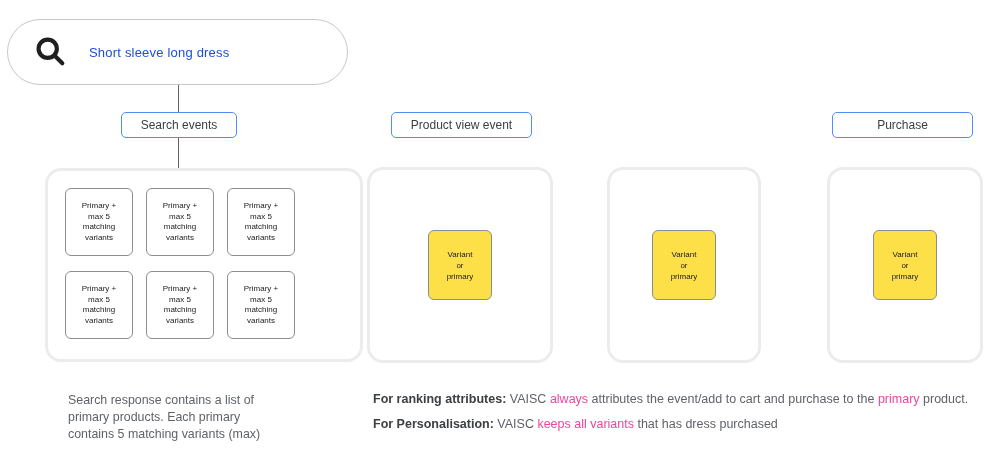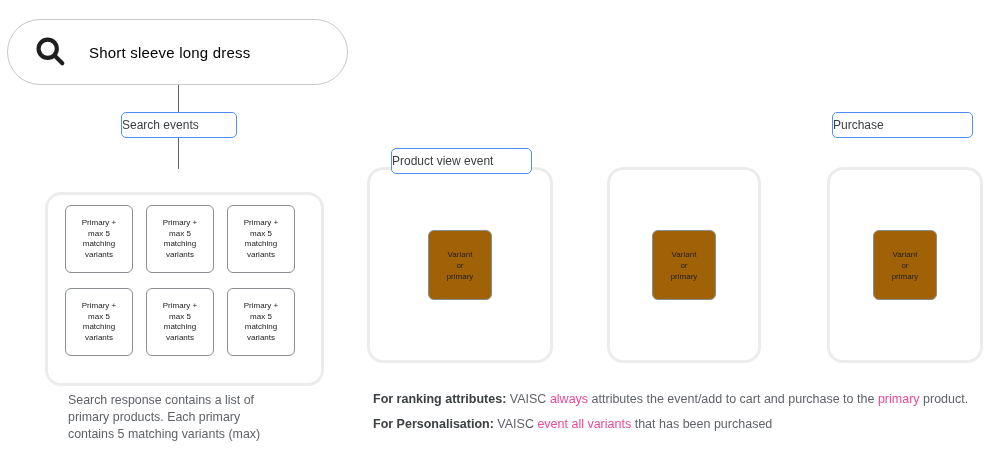--- a/index.html
+++ b/index.html
@@ -21,22 +21,22 @@
     width: 341px; height: 66px;
     border: 1px solid #c6c8ca;
     border-radius: 33px;
     background: #ffffff;
     display: flex;
     align-items: center;
     padding-left: 27px;
   }
   .search-pill .icon-wrap { width: 32px; height: 32px; margin-right: 22px; flex: 0 0 auto; }
   .search-query {
-    font-size: 15px;
-    color: #000000;
+    font-size: 13px;
+    color: #1d4ed8;
     letter-spacing: 0.2px;
     white-space: nowrap;
   }
 
   
   .vline {
     position: absolute;
     left: 178px;
     width: 1px;
     background: #5f6368;
@@ -47,38 +47,38 @@
   
   .chip {
     position: absolute;
     top: 112px;
     height: 26px;
     background: #ffffff;
     border: 1.5px solid #4d8ff5;
     border-radius: 5px;
     display: flex;
     align-items: center;
-    justify-content: flex-start;
+    justify-content: center;
     font-size: 12px;
     color: #3c4043;
     z-index: 2;
   }
   .chip-search   { left: 121px; width: 116px; }
-  .chip-view     { left: 391px; width: 141px; margin-top: 36px; }
+  .chip-view     { left: 391px; width: 141px; }
   .chip-cart     { left: 611px; width: 141px; }
   .chip-purchase { left: 832px; width: 141px; }
 
   
   .panel {
     position: absolute;
     background: #ffffff;
     border: 3px solid #ececec;
     border-radius: 16px;
   }
-  .panel-search   { left: 45px;  top: 168px; width: 279px; height: 194px; padding: 10px 0 0 17px; margin-top: 24px; }
+  .panel-search   { left: 45px;  top: 168px; width: 318px; height: 194px; padding: 17px 0 0 17px; }
   .panel-view     { left: 367px; top: 167px; width: 186px; height: 196px; }
   .panel-cart     { left: 607px; top: 167px; width: 154px; height: 196px; }
   .panel-purchase { left: 827px; top: 167px; width: 156px; height: 196px; }
 
   .panel-search .grid {
     display: grid;
     grid-template-columns: repeat(3, 68px);
     gap: 15px 13px;
   }
 
@@ -98,21 +98,21 @@
   }
 
   .vbox {
     position: absolute;
     left: 50%;
     top: 60px;
     transform: translateX(-50%);
     width: 64px; height: 70px;
     border: 1px solid #898e93;
     border-radius: 6px;
-    background: #a16207;
+    background: #fde047;
     display: flex;
     align-items: center;
     justify-content: center;
     text-align: center;
     font-size: 8px;
     line-height: 11px;
     color: #202124;
     white-space: pre-line;
   }
 
@@ -217,16 +217,16 @@
 or
 primary</div>
   </div>
 
   <p class="caption-left">Search response contains a list of
 primary products. Each primary
 contains 5 matching variants (max)</p>
 
   <div class="notes">
     <p><span class="seg-bold">For ranking attributes:</span><span class="seg-normal"> VAISC </span><span class="seg-red">always</span><span class="seg-normal"> attributes the event/add to cart and purchase to the </span><span class="seg-red">primary</span><span class="seg-normal"> product.</span></p>
-    <p><span class="seg-bold">For Personalisation:</span><span class="seg-normal"> VAISC </span><span class="seg-red">event all variants</span><span class="seg-normal"> that has been purchased</span></p>
+    <p><span class="seg-bold">For Personalisation:</span><span class="seg-normal"> VAISC </span><span class="seg-red">keeps all variants</span><span class="seg-normal"> that has dress purchased</span></p>
   </div>
 
 </div>
 
 </body></html>

